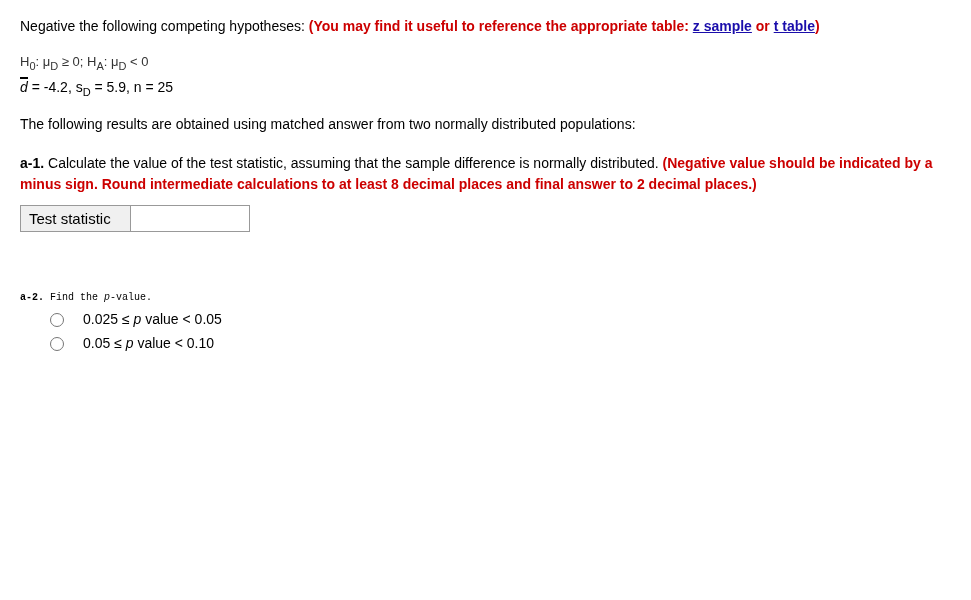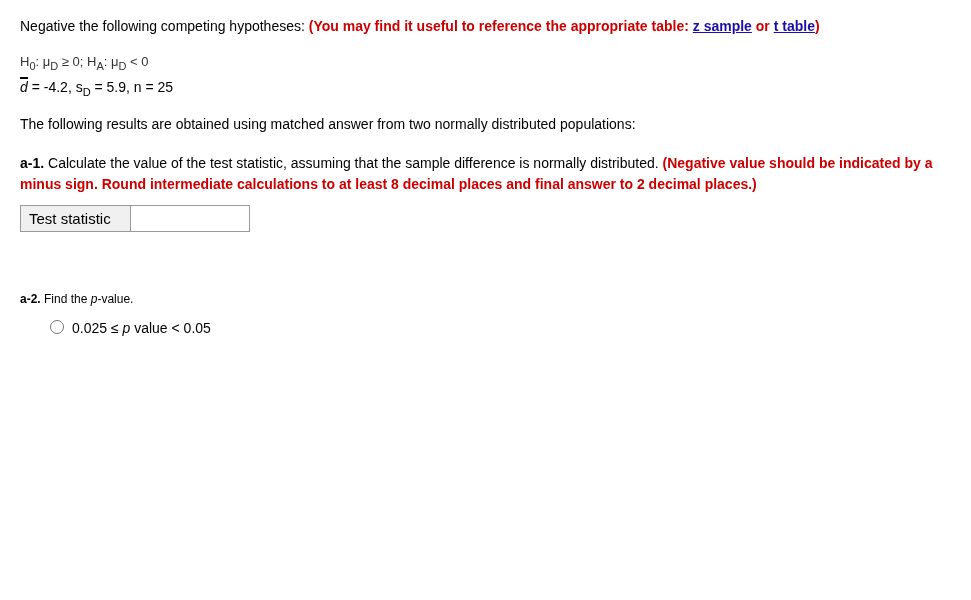--- a/index.html
+++ b/index.html
@@ -91,33 +91,34 @@
       padding: 4px 6px;
       font-size: 13px;
       width: 110px;
       background: #fff;
     }
     .section-a2 {
       margin-top: 60px;
       margin-bottom: 14px;
     }
     .section-a2-label {
-      font-size: 12px;
-      margin-bottom: 14px;
+      font-size: 10px;
+      margin-bottom: 8px;
+      font-family: Liberation Mono, monospace;
     }
     .radio-group {
       display: flex;
       flex-direction: column;
       gap: 8px;
       margin-left: 30px;
     }
     .radio-item {
       display: flex;
-      align-items: flex-start;
-      gap: 8px;
+      align-items: flex-end;
+      gap: 19px;
       font-size: 14px;
       cursor: pointer;
     }
     .radio-item input[type="radio"] {
       width: 14px;
       height: 14px;
       cursor: pointer;
     }
   </style>
 </head>
@@ -152,14 +153,18 @@
 <div class="section-a2">
   <div class="section-a2-label">
     <span class="section-label">a-2.</span><span> Find the </span><em>p</em><span>-value.</span>
   </div>
 
   <div class="radio-group">
   <label class="radio-item">
         <input type="radio" name="p_value_range" style="">
         <span>0.025 ≤ <em>p</em> value &lt; 0.05</span>
       </label>
+      <label class="radio-item">
+        <input type="radio" name="p_value_range" style="">
+        <span>0.05 ≤ <em>p</em> value &lt; 0.10</span>
+      </label>
     </div>
 </div>
 
 </body></html>

